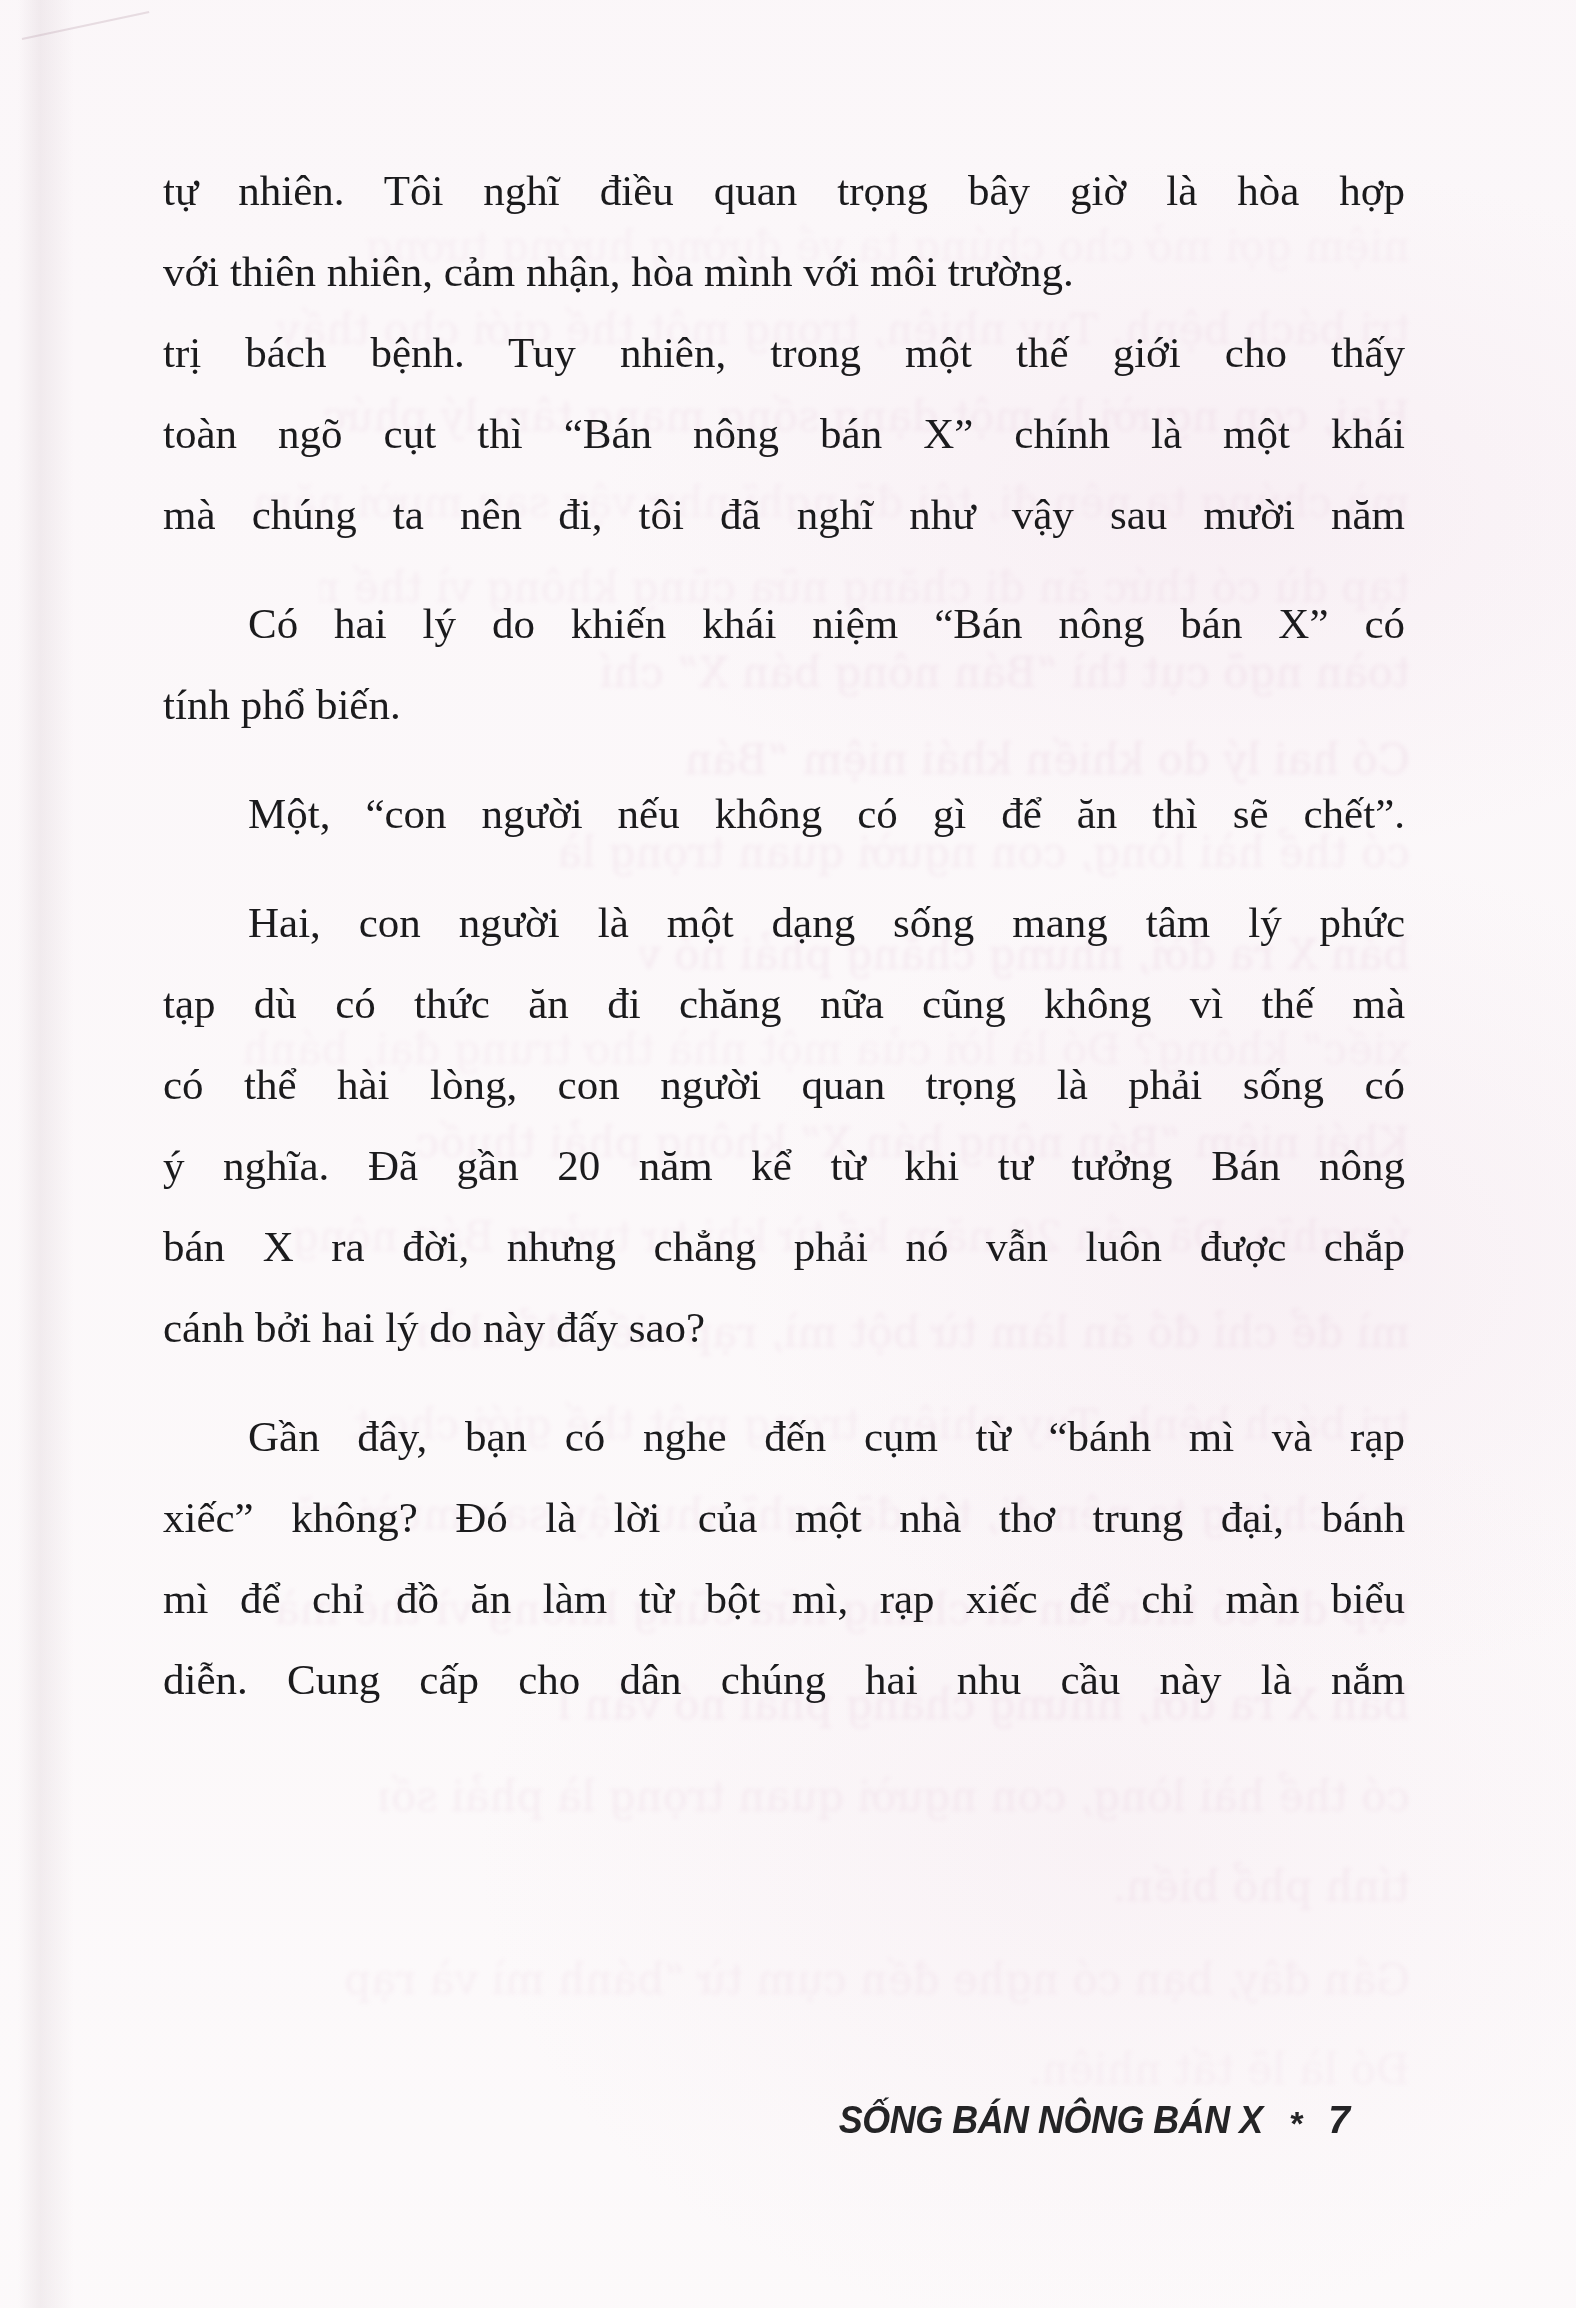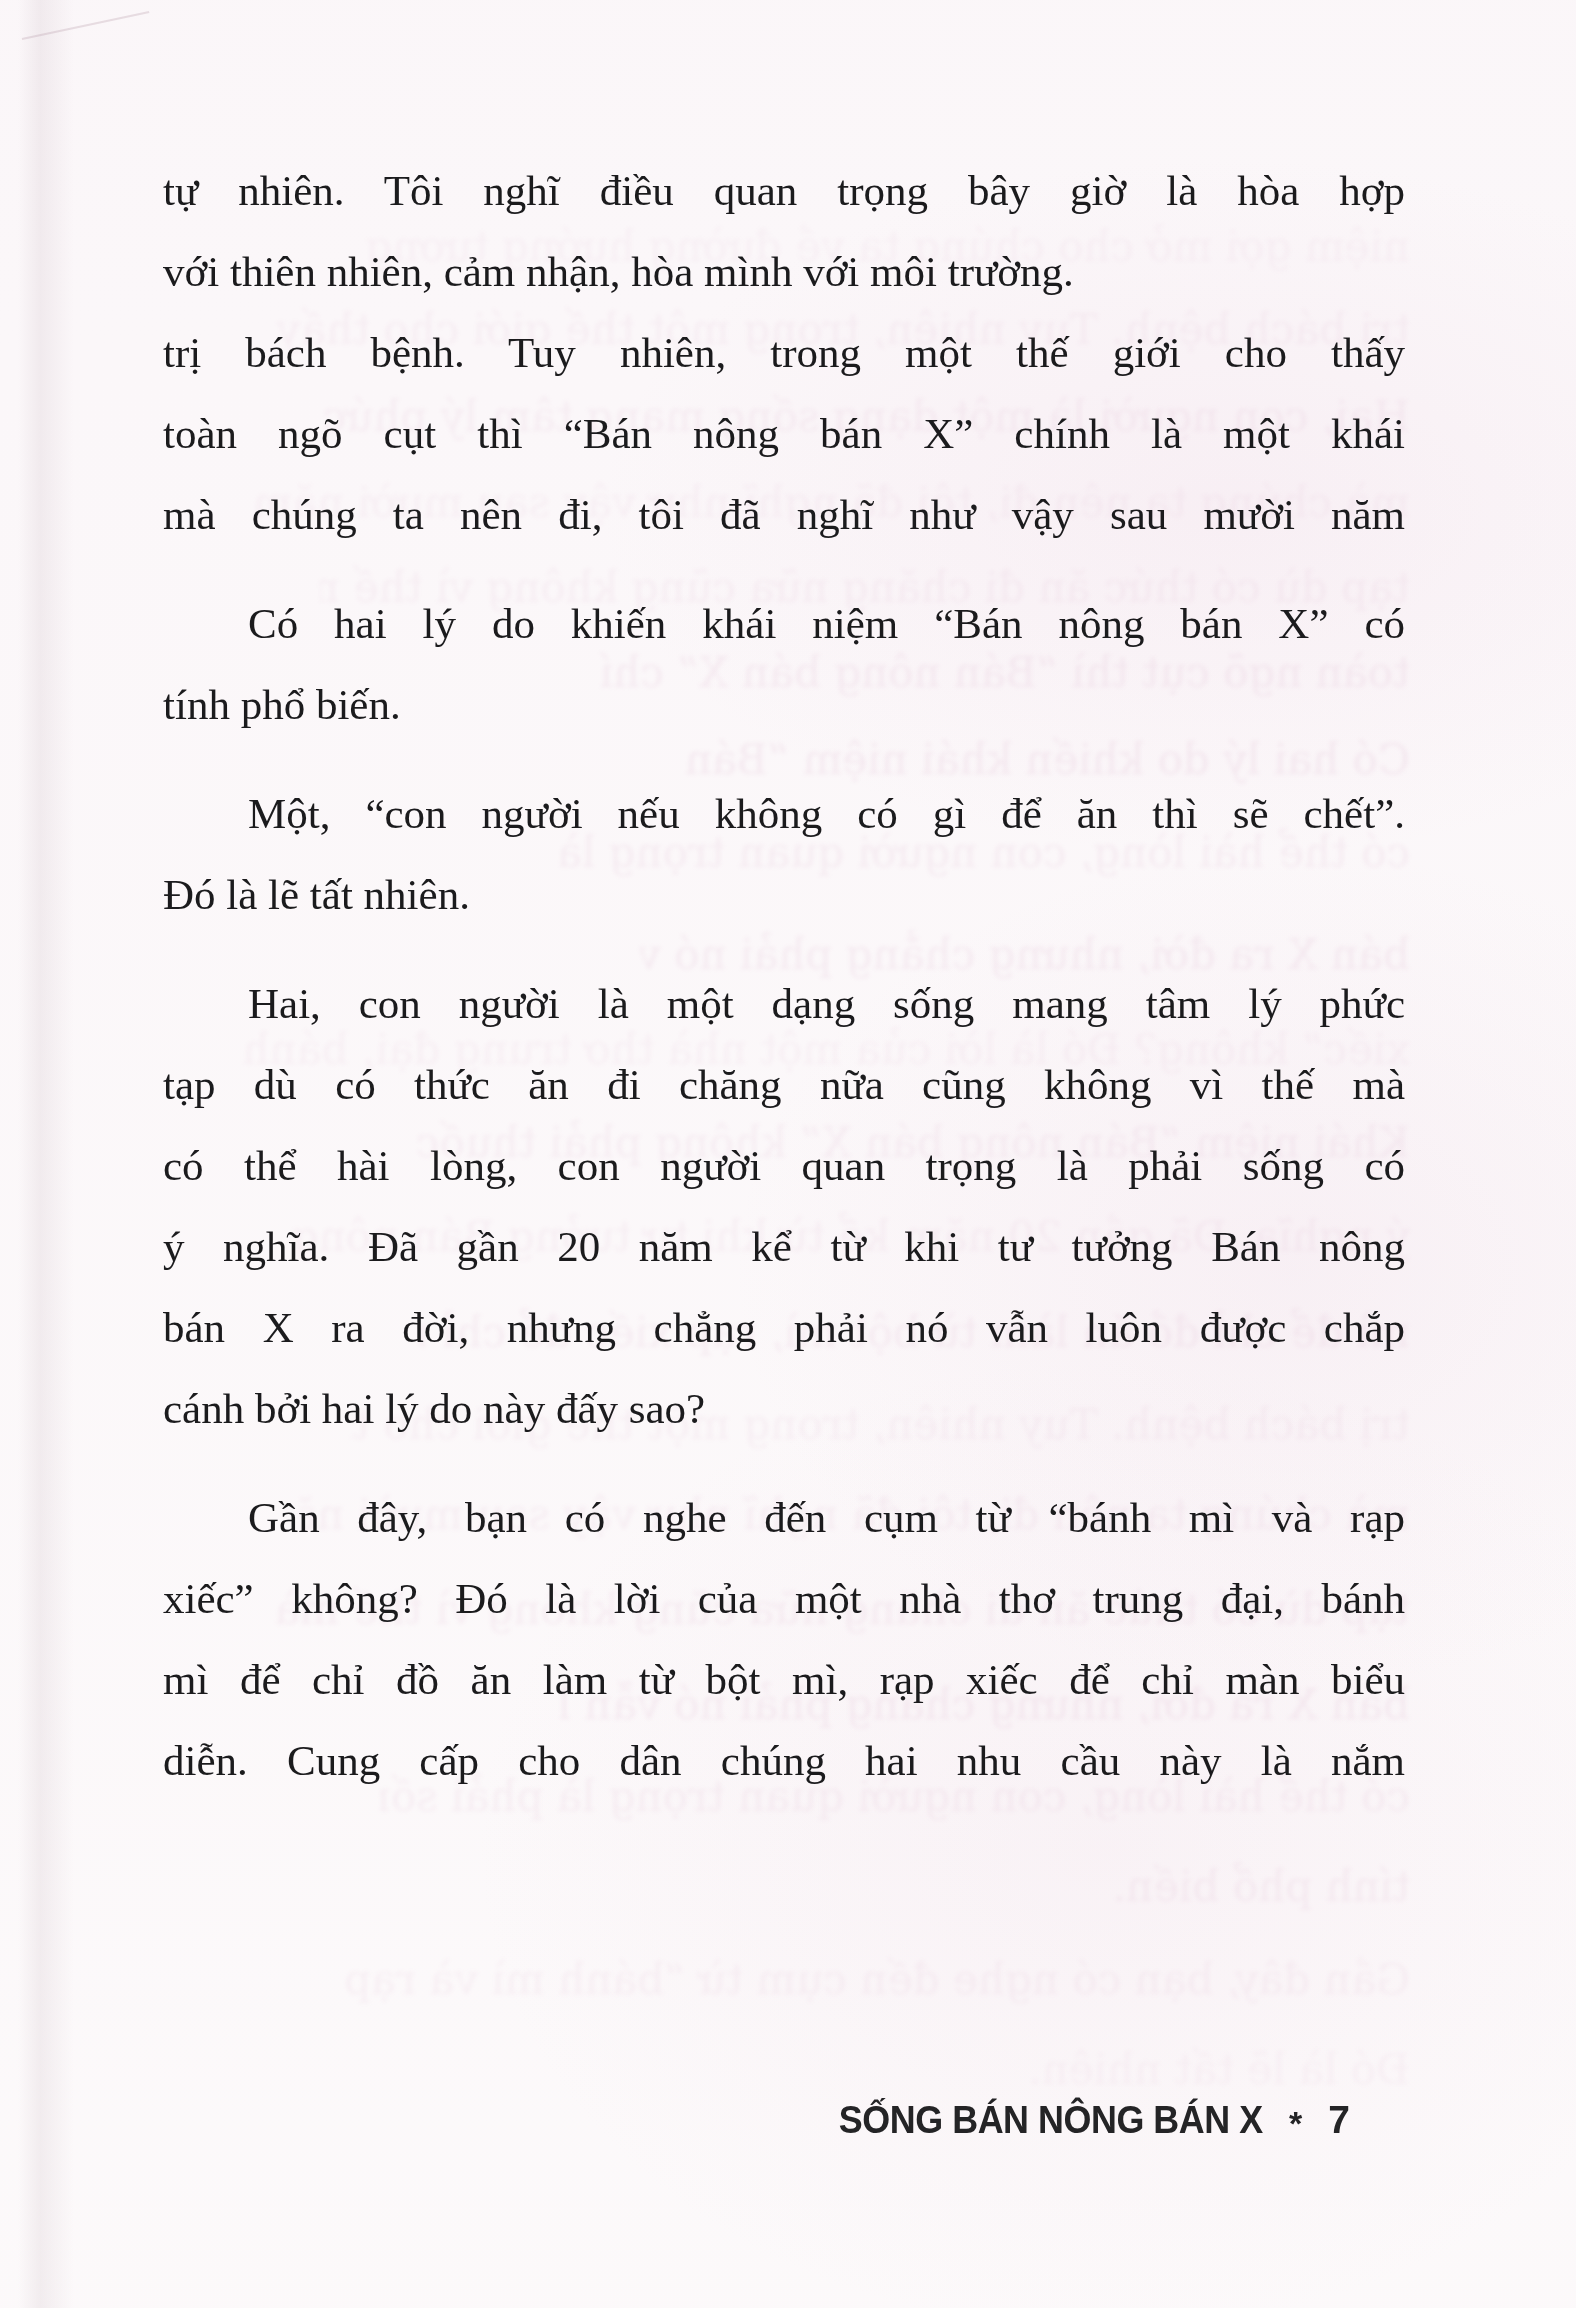--- a/index.html
+++ b/index.html
@@ -47,21 +47,21 @@
     white-space:normal;overflow:hidden;
   }
   .para-start{margin-top:28px;}
   .indent{text-indent:85px;}
   .para-end{text-align-last:left;}
   
   .footer{
     position:absolute;top:2098px;right:226px;
     display:flex;align-items:center;gap:26px;
     font-family:"Liberation Sans", sans-serif;
-    font-weight:700;color:#242426;
+    font-weight:700;color:#242426;font-style:italic;
   }
   .footer .title{font-size:39px;letter-spacing:-0.5px;transform:scaleX(0.92);transform-origin:right center;}
   .footer .sep{font-size:34px;line-height:1;position:relative;top:3px;}
   .footer .pagenum{font-size:39px;}
 </style>
 </head>
 <body>
 
 <div class="scan-wash"></div>
 <div class="gutter"></div>
@@ -93,21 +93,20 @@
 
 <div class="body-text">
   <div class="line">tự nhiên. Tôi nghĩ điều quan trọng bây giờ là hòa hợp</div>
   <div class="line para-end">với thiên nhiên, cảm nhận, hòa mình với môi trường.</div>
   <div class="line">trị bách bệnh. Tuy nhiên, trong một thế giới cho thấy</div>
   <div class="line">toàn ngõ cụt thì “Bán nông bán X” chính là một khái</div>
   <div class="line">mà chúng ta nên đi, tôi đã nghĩ như vậy sau mười năm</div>
   <div class="line para-start indent">Có hai lý do khiến khái niệm “Bán nông bán X” có</div>
   <div class="line para-end">tính phổ biến.</div>
   <div class="line para-start indent">Một, “con người nếu không có gì để ăn thì sẽ chết”.</div>
-  <div class="line para-end">Đó là lẽ tất nhiên.</div>
   <div class="line para-start indent">Hai, con người là một dạng sống mang tâm lý phức</div>
   <div class="line">tạp dù có thức ăn đi chăng nữa cũng không vì thế mà</div>
   <div class="line">có thể hài lòng, con người quan trọng là phải sống có</div>
   <div class="line">ý nghĩa. Đã gần 20 năm kể từ khi tư tưởng Bán nông</div>
   <div class="line">bán X ra đời, nhưng chẳng phải nó vẫn luôn được chắp</div>
   <div class="line para-end">cánh bởi hai lý do này đấy sao?</div>
   <div class="line para-start indent">Gần đây, bạn có nghe đến cụm từ “bánh mì và rạp</div>
   <div class="line">xiếc” không? Đó là lời của một nhà thơ trung đại, bánh</div>
   <div class="line">mì để chỉ đồ ăn làm từ bột mì, rạp xiếc để chỉ màn biểu</div>
   <div class="line">diễn. Cung cấp cho dân chúng hai nhu cầu này là nắm</div>

